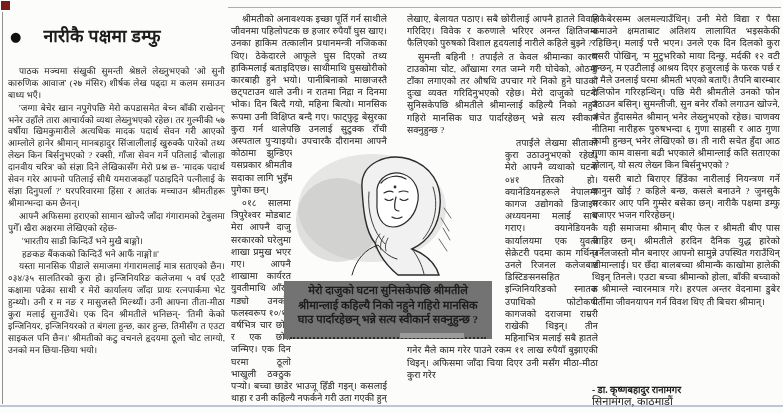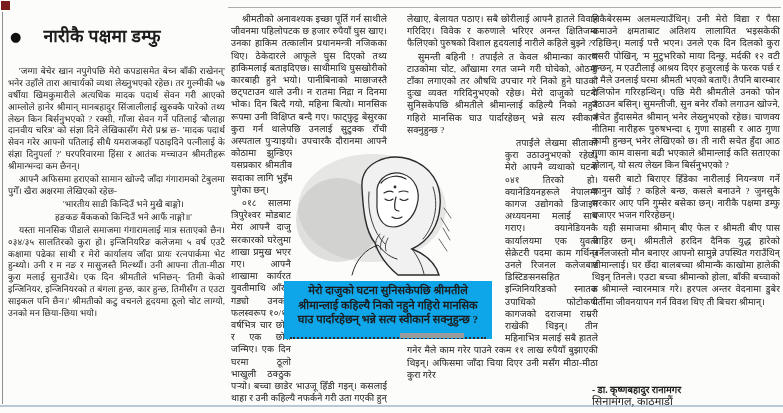--- a/index.html
+++ b/index.html
@@ -19,32 +19,32 @@
   .col p.ind { text-indent:11px; }
   .c1 { left:8px;  width:217px; height:397px; font-size:8.9px; line-height:11.9px; }
   .c2 { left:231px; width:156px; height:392px; }
   .c3 { left:407px; width:191px; height:392px; }
   .c4 { left:592px; width:188px; height:368px; }
 
   .title-row { display:flex; align-items:center; gap:7px; margin:3px 0 8px 2px; }
   .bullet { font-family:"DejaVu Sans",sans-serif; font-size:13px; line-height:13px; color:#101010; }
   .title  { margin:15px; font-size:17.5px; font-weight:bold; letter-spacing:0.3px; white-space:nowrap; }
 
-  .verse { text-align:center; padding-left:14px; }
+  .verse { text-align:left; padding-left:14px; }
 
   
   .spacer-r { float:right; width:92px; height:175px; margin-left:4px; }
   .spacer-l { float:left;  width:93px; height:205px; margin-right:5px; }
 
   .illus { position:absolute; left:292px; top:146px; width:197px; height:137px;
            background:#fcfcfa; }
   .illus svg { display:block; width:100%; height:100%; }
 
   .quote-box { position:absolute; left:284px; top:281px; width:204px;
-               background:#0ea5e9; padding:2px 2px 0 2px; }
+               background:#737373; padding:2px 2px 0 2px; }
   .quote-text { font-weight:bold; font-size:11.2px; line-height:14.6px;
                 text-align:center; margin:0 4px; }
   .quote-rule { position:relative; margin:5px 4px 0 4px; height:5px;
                 border-bottom:2px dotted #2e2e2e; }
   .quote-rule .bar { position:absolute; left:56%; top:1px; width:33%; height:5px; background:#9b9b9b; }
 
   .sig { position:absolute; left:592px; top:384px; width:186px; 
          font-family:Liberation Serif, serif; }
   .sig-name  { font-weight:bold; font-size:9.6px; line-height:11.5px; }
   .sig-place { font-size:11px; line-height:11px; padding-right:16px; }
@@ -57,20 +57,21 @@
   <div class="corner-square" style="background: rgb(122, 28, 28);"></div>
   <div class="left-rule"></div>
   <div class="top-rule"></div>
   <div class="bottom-rule" style="background: rgb(183, 201, 214);"></div>
 
   <div class="col c1">
     <div class="title-row">
       <span class="bullet">●</span>
       <h1 class="title">नारीकै पक्षमा डम्फु</h1>
     </div>
+    <p class="ind">पाठक मञ्चमा संखुकी सुमन्ती श्रेष्ठले लेख्नुभएको 'ओ सुनौ कारुणिक आवाज' (२७ मंसिर) शीर्षक लेख पढ्दा म कलम समाउन बाध्य भएँ।</p>
     <p class="ind">'जग्गा बेचेर खान नपुगेपछि मेरो कपडासमेत बेच्न बाँकी राखेनन्' भनेर उहाँले तारा आचार्यको व्यथा लेख्नुभएको रहेछ। तर गुल्मीकी ५७ वर्षीया खिमकुमारीले अत्यधिक मादक पदार्थ सेवन गरी आएको आम्लोले हानेर श्रीमान् मानबहादुर सिंजालीलाई खुरुक्कै पारेको तथ्य लेख्न किन बिर्सनुभएको ? रक्सी, गाँजा सेवन गर्ने पतिलाई 'बौलाहा दानवीय चरित्र' को संज्ञा दिने लेखिकासँग मेरो प्रश्न छ- 'मादक पदार्थ सेवन गरेर आफ्नो पतिलाई सीधै यमराजकहाँ पठाइदिने पत्नीलाई के संज्ञा दिनुपर्ला ?' घरपरिवारमा हिंसा र आतंक मच्चाउन श्रीमतीहरू श्रीमान्भन्दा कम छैनन्।</p>
     <p class="ind">आफ्नै अफिसमा हराएको सामान खोज्दै जाँदा गंगारामको टेबुलमा पुगेँ। खैरा अक्षरमा लेखिएको रहेछ-</p>
     <p class="verse">'भारतीय साडी किन्दिउँ भने मुखै बाङ्गो।</p>
     <p class="verse">हङकङ बैंककको किन्दिउँ भने आफैं नाङ्गो॥'</p>
     <p class="ind">यस्ता मानसिक पीडाले समाजमा गंगारामलाई मात्र सताएको छैन। ०३४/३५ सालतिरको कुरा हो। इन्जिनियरिङ कलेजमा ५ वर्ष एउटै कक्षामा पढेका साथी र मेरो कार्यालय जाँदा प्रायः रत्नपार्कमा भेट हुन्थ्यो। उनी र म नङ र मासुजस्तै मिल्थ्यौं। उनी आफ्ना तीता-मीठा कुरा मलाई सुनाउँथे। एक दिन श्रीमतीले भनिछन्- 'तिमी केको इन्जिनियर, इन्जिनियरको त बंगला हुन्छ, कार हुन्छ, तिमीसँग त एउटा साइकल पनि छैन।' श्रीमतीको कटु वचनले हृदयमा ठूलो चोट लाग्यो, उनको मन छिया-छिया भयो।</p>
   </div>
 
   <div class="col c2">
     <p class="ind">श्रीमतीको अनावश्यक इच्छा पूर्ति गर्न साथीले जीवनमा पहिलोपटक छ हजार रुपैयाँ घुस खाए। उनका हाकिम तत्कालीन प्रधानमन्त्री नजिकका थिए। ठेकेदारले आफूले घुस दिएको तथ्य हाकिमलाई बताइदिएछ। साथीमाथि घुसखोरीको कारबाही हुने भयो। पानीबिनाको माछाजस्तै छट्पटाउन थाले उनी। न रातमा निद्रा न दिनमा भोक। दिन बित्दै गयो, महिना बित्यो। मानसिक रूपमा उनी विक्षिप्त बन्दै गए। फाट्फुट्ट बेसुरका कुरा गर्न थालेपछि उनलाई सुटुक्क राँची अस्पताल पुऱ्याइयो। उपचारकै दौरानमा आफ्नै कोठामा झुन्डिएर आत्महत्या गरे उनले। यसप्रकार श्रीमतीको बोलीको गोलीले श्रीमान्हरू सदाका लागि भुइँमा ढलेका छन्, माटोमा मिसिन पुगेका छन्।</p>
     <div class="spacer-r"></div>

